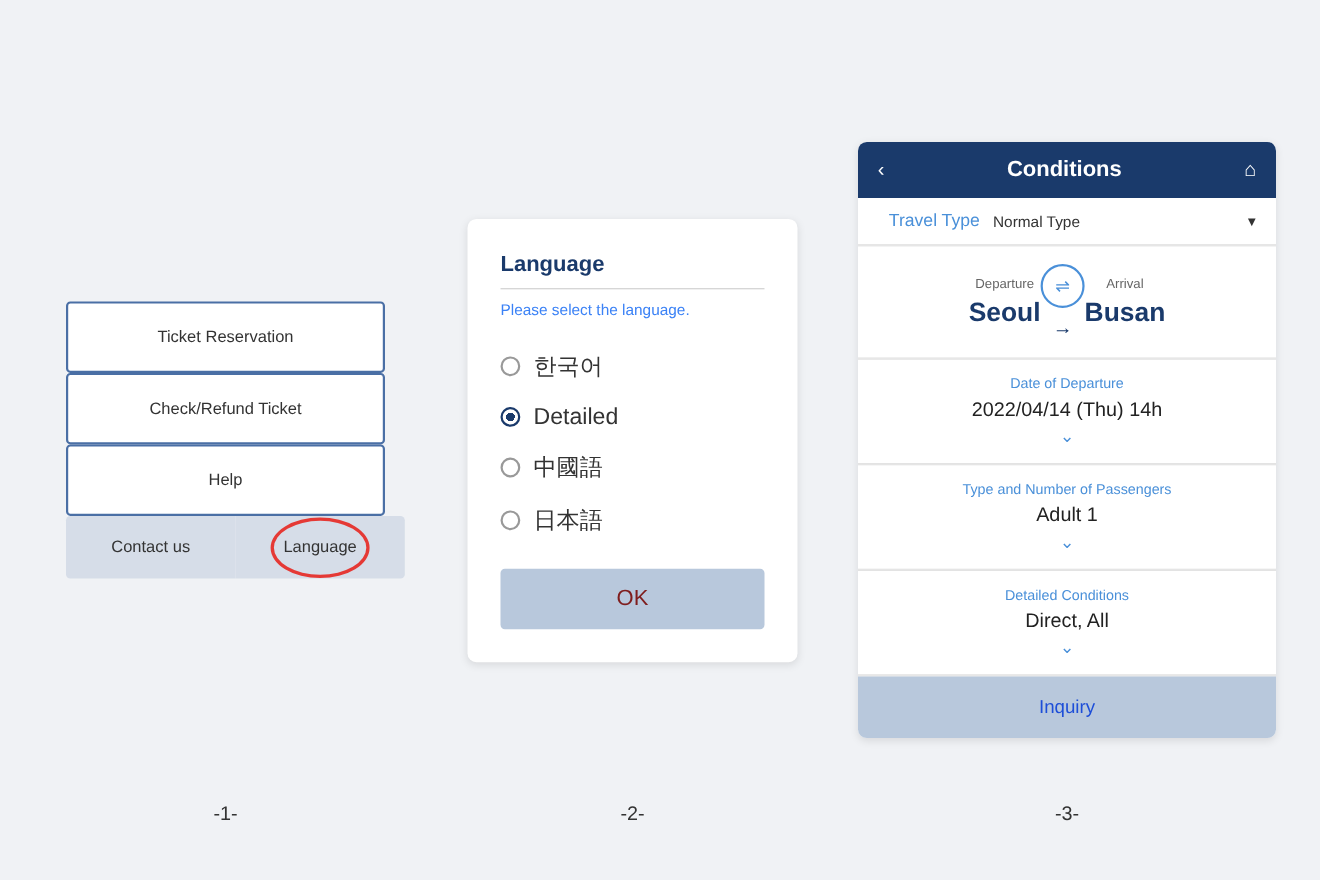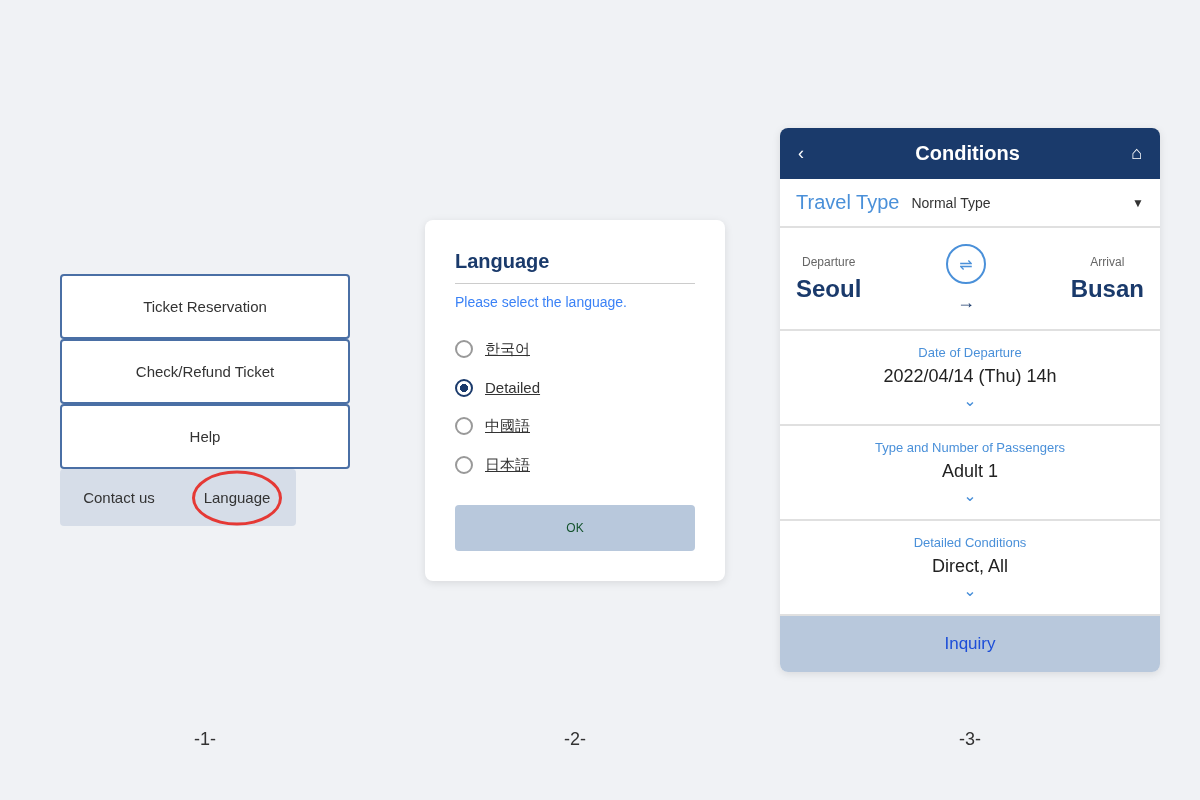--- a/index.html
+++ b/index.html
@@ -67,21 +67,21 @@
       padding: 22px 20px;
       font-size: 15px;
       color: #333;
       cursor: pointer;
       text-align: center;
       font-weight: 400;
     }
 
     .bottom-btns {
       display: flex;
-      width: 236px;
+      width: 308px;
       gap: 0;
     }
 
     .bottom-btn {
       flex: 1;
       padding: 20px 10px;
       font-size: 15px;
       cursor: pointer;
       text-align: center;
       border: none;
@@ -130,26 +130,26 @@
 
     .language-subtitle {
       font-size: 14px;
       color: #3b82f6;
       margin-bottom: 20px;
       margin-top: 10px;
     }
 
     .language-option {
       display: flex;
+      align-items: center;
       gap: 12px;
       padding: 10px 0;
-      font-size: 15px;
-      color: #333;
-      cursor: pointer;
-      text-decoration: underline;
+      font-size: 21px;
+      color: #333;
+      cursor: pointer;
     }
 
     .radio-circle {
       width: 18px;
       height: 18px;
       border: 2px solid #999;
       border-radius: 50%;
       display: inline-block;
       flex-shrink: 0;
     }
@@ -158,22 +158,22 @@
       border-color: #1a3a6b;
       background: radial-gradient(circle, #1a3a6b 40%, #fff 40%);
     }
 
     .ok-btn {
       width: 100%;
       padding: 16px;
       background: #b8c8dc;
       border: none;
       border-radius: 4px;
-      font-size: 12px;
-      color: #14532d;
+      font-size: 20px;
+      color: #7f1d1d;
       cursor: pointer;
       margin-top: 20px;
     }
 
     
     .reservation-panel {
       background: #fff;
       border-radius: 8px;
       width: 380px;
       box-shadow: 0 2px 8px rgba(0,0,0,0.1);
@@ -209,23 +209,24 @@
     .travel-type-row {
       display: flex;
       align-items: center;
       padding: 12px 16px;
       border-bottom: 1px solid #e0e0e0;
       gap: 12px;
     }
 
     .travel-type-label {
       color: #4a90d9;
-      font-size: 20px;
+      font-size: 16px;
       font-weight: 500;
       white-space: nowrap;
+      margin-left: 12px;
     }
 
     .travel-type-select {
       flex: 1;
       border: none;
       outline: none;
       font-size: 14px;
       color: #333;
       appearance: none;
       background: transparent;
@@ -235,21 +236,21 @@
     .dropdown-arrow {
       color: #333;
       font-size: 12px;
     }
 
     .route-section {
       padding: 16px;
       border-bottom: 1px solid #e0e0e0;
       display: flex;
       align-items: center;
-      justify-content: space-between;
+      justify-content: center;
     }
 
     .route-side {
       text-align: center;
     }
 
     .route-label {
       font-size: 12px;
       color: #666;
       margin-bottom: 6px;

